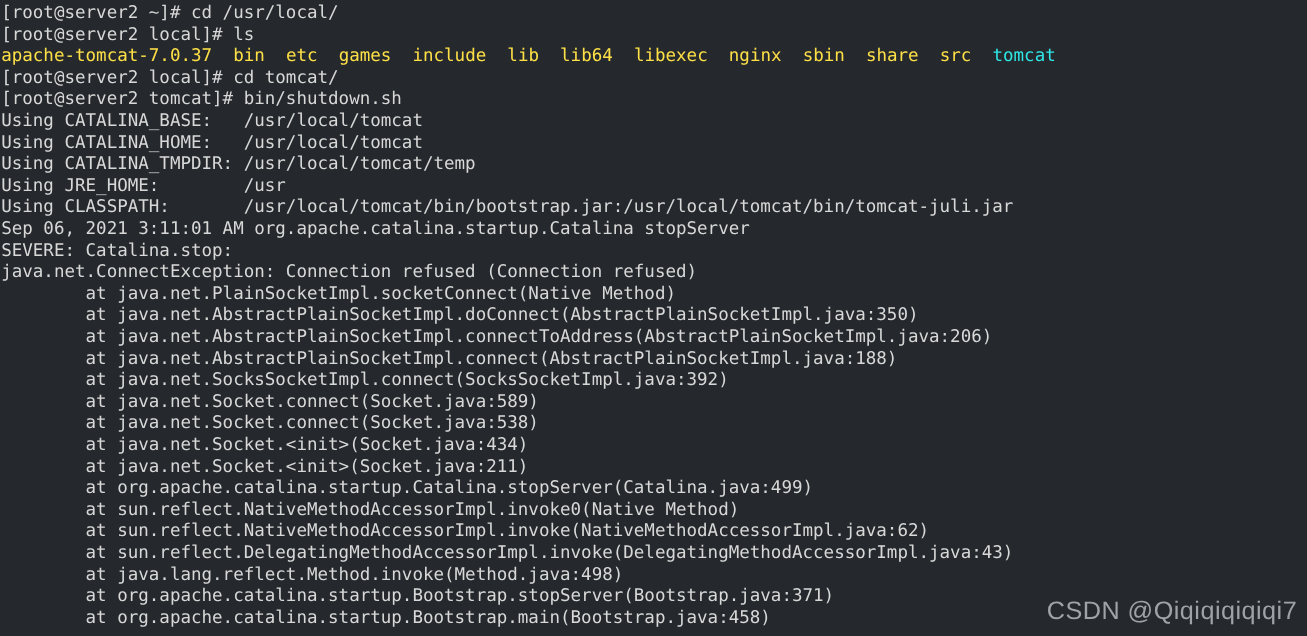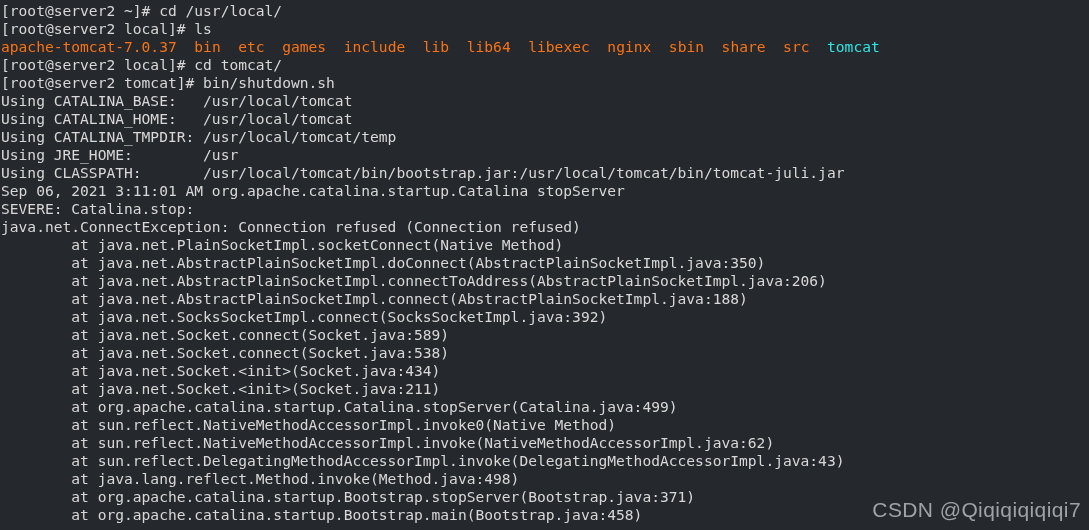--- a/index.html
+++ b/index.html
@@ -34,21 +34,21 @@
     letter-spacing: 0px;
   }
   .line {
     height: 18px;
     white-space: pre;
     font-size: 14.6px;
     line-height: 18px;
   }
   .seg { white-space: pre; }
   .c-default { color: #d8d8d8; }
-  .c-dir { color: #f97316; }
+  .c-dir { color: #fde047; }
   .c-link { color: #2ee6e6; }
   #watermark {
     position: absolute;
     right: 8px;
     bottom: 8px;
     font-family: "Liberation Sans", sans-serif;
     font-size: 21px;
     color: #9fa3a8;
     letter-spacing: 0.4px;
     white-space: pre;

